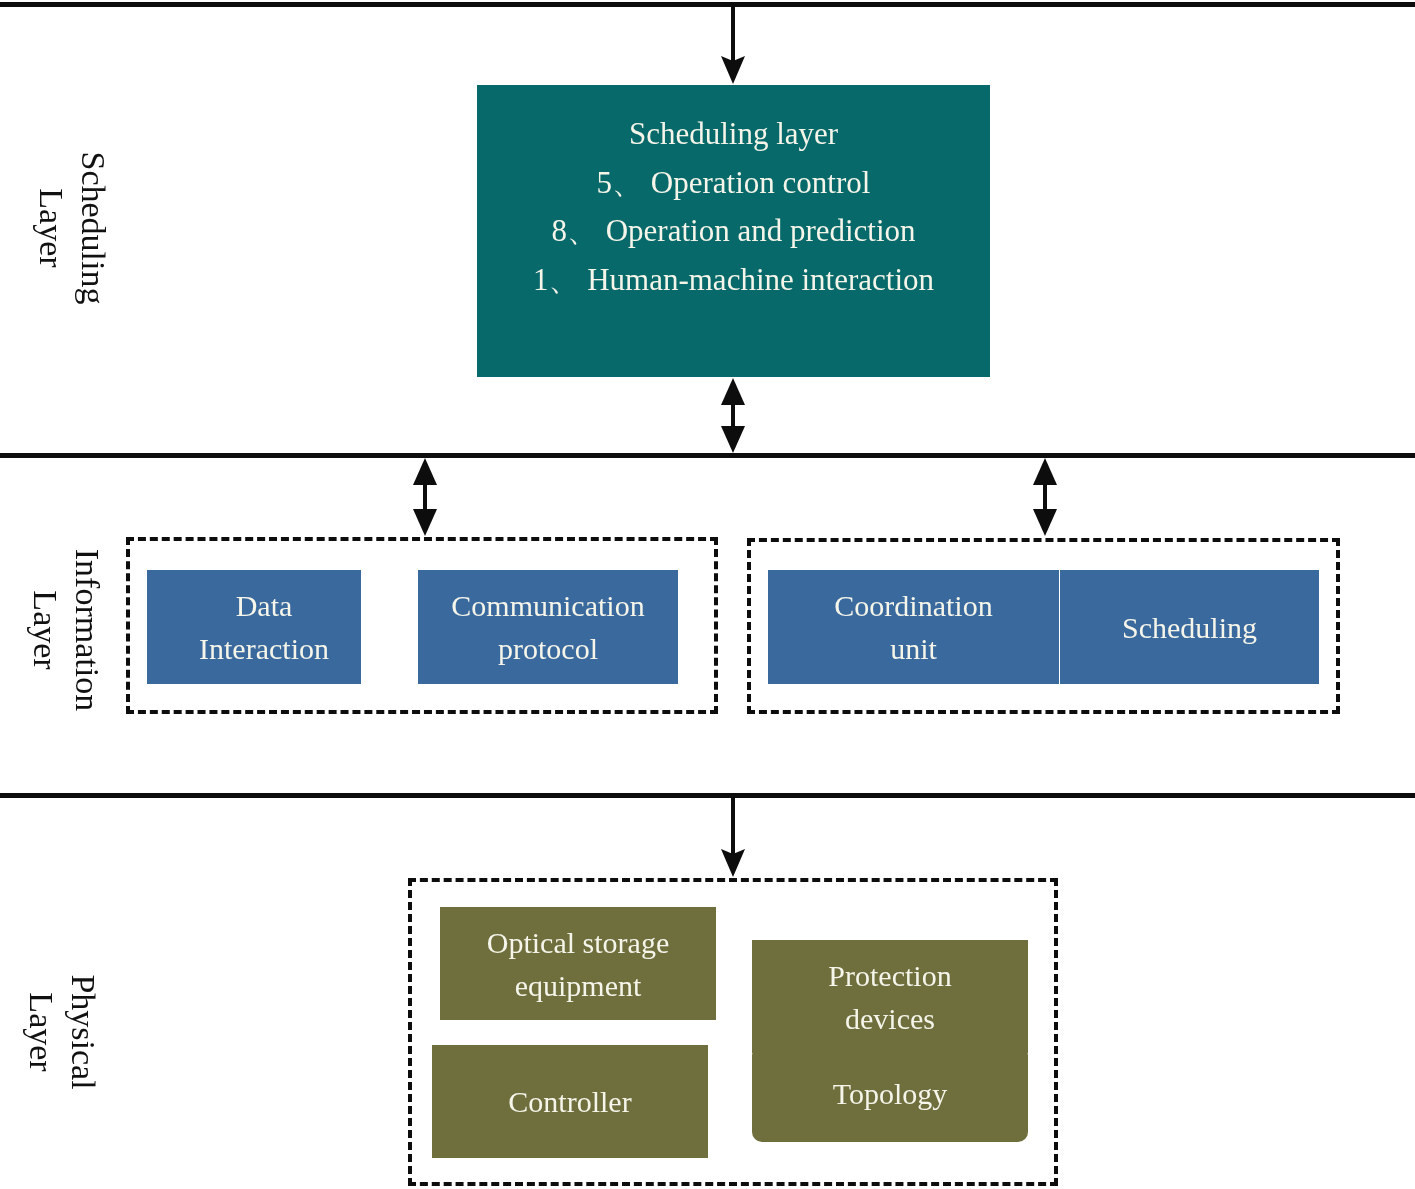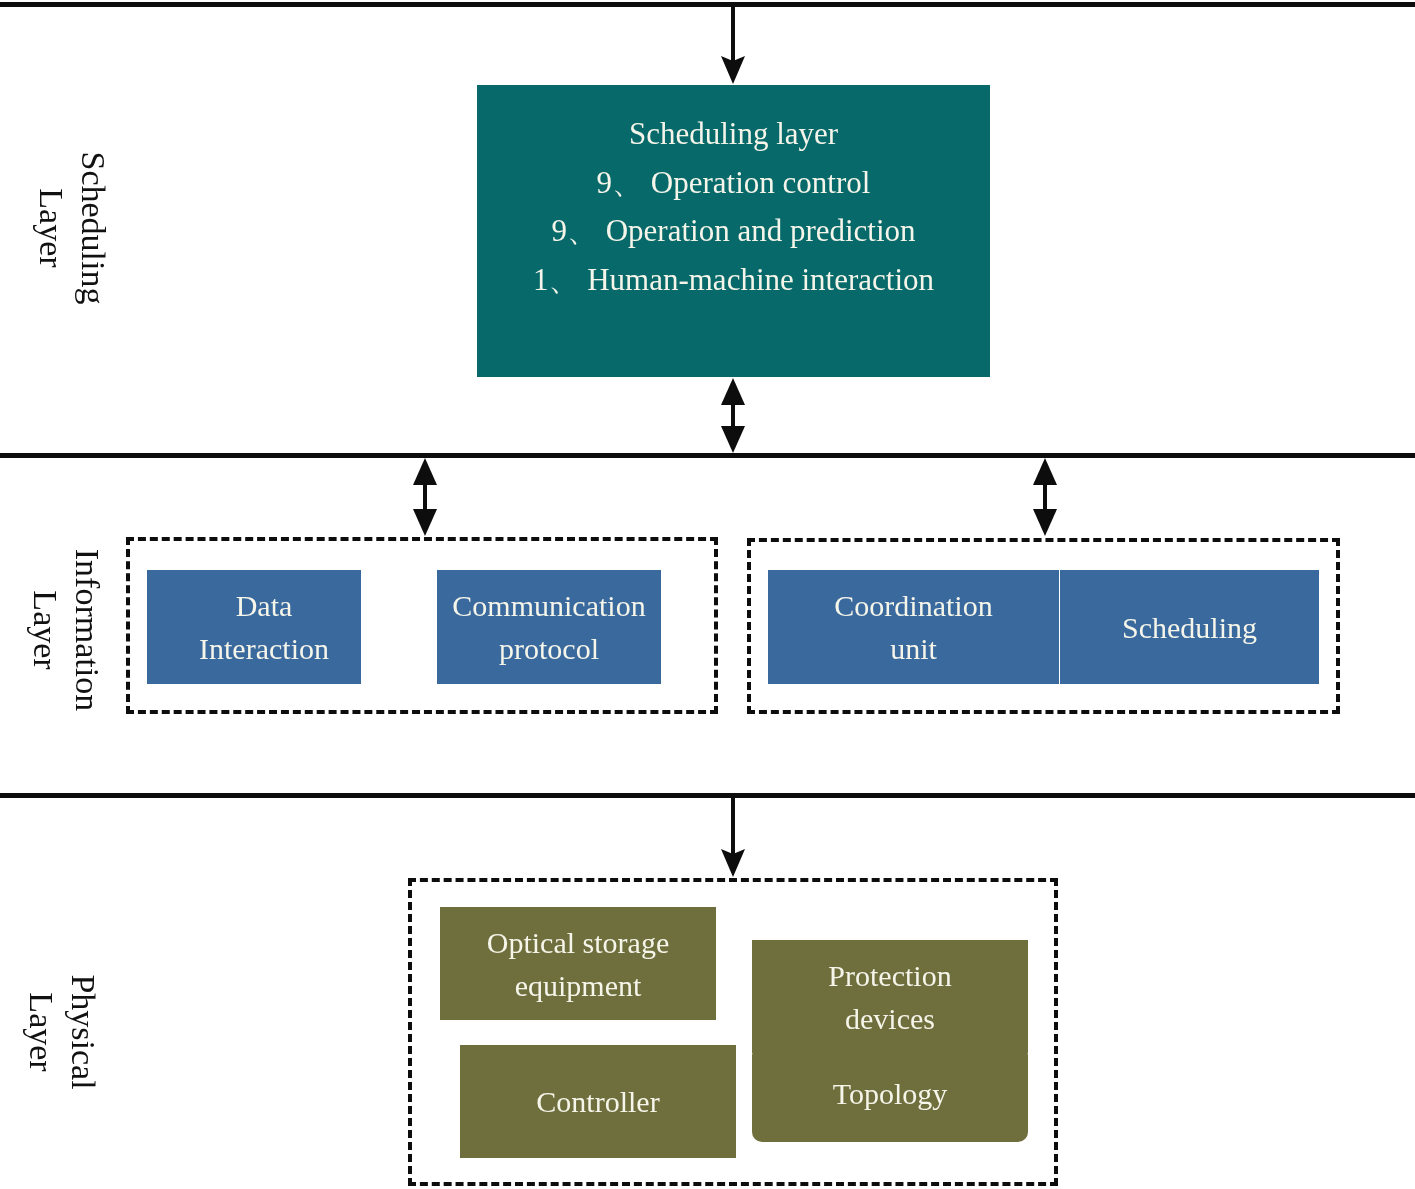--- a/index.html
+++ b/index.html
@@ -45,42 +45,42 @@
 
   <div class="rot-label" style="left:72px; top:228px;">Scheduling
 Layer</div>
   <div class="rot-label" style="left:66px; top:630px;">Information
 Layer</div>
   <div class="rot-label" style="left:62px; top:1032px;">Physical
 Layer</div>
 
   <div class="sched-box">
     <div class="sched-line">Scheduling layer</div>
-    <div class="sched-line">9、 Operation control</div>
-    <div class="sched-line">9、 Operation and prediction</div>
+    <div class="sched-line">5、 Operation control</div>
+    <div class="sched-line">8、 Operation and prediction</div>
     <div class="sched-line">1、 Human-machine interaction</div>
   </div>
 
   <div class="dashed" style="left:126px; top:537px; width:592px; height:177px;"></div>
   <div class="dashed" style="left:747px; top:538px; width:593px; height:176px;"></div>
 
   <div class="node blue" style="left:147px; top:570px; width:214px; height:114px;padding-left:20px;">Data Interaction</div>
-  <div class="node blue" style="left:437px; top:570px; width:224px; height:114px;">Communication
+  <div class="node blue" style="left:418px; top:570px; width:260px; height:114px;">Communication
 protocol</div>
   <div class="node blue" style="left:768px; top:570px; width:291px; height:114px;">Coordination
 unit</div>
   <div class="node blue" style="left:1060px; top:570px; width:259px; height:114px;">Scheduling</div>
 
   <div class="dashed" style="left:408px; top:878px; width:650px; height:308px;"></div>
 
   <div class="node olive" style="left:440px; top:907px; width:276px; height:113px;">Optical storage
 equipment</div>
   <div class="node olive" style="left:752px; top:940px; width:276px; height:113px;">Protection
 devices</div>
-  <div class="node olive" style="left:460px; top:1045px; width:276px; height:113px;">Controller</div>
+  <div class="node olive" style="left:432px; top:1045px; width:276px; height:113px;">Controller</div>
   <div class="node olive" style="left:752px; top:1045px; width:276px; height:97px;border-radius:10px;">Topology</div>
 
   <div class="arrow" style="left:719px; top:6px;">
     <svg width="28" height="79" viewBox="0 0 28 79">
       <line x1="14" y1="0" x2="14" y2="56" stroke="#0d0d0d" stroke-width="4"></line>
       <polygon points="2,50 14,55 26,50 14,78" fill="#0d0d0d"></polygon>
     </svg>
   </div>
 
   <div class="arrow" style="left:719px; top:378px;">

